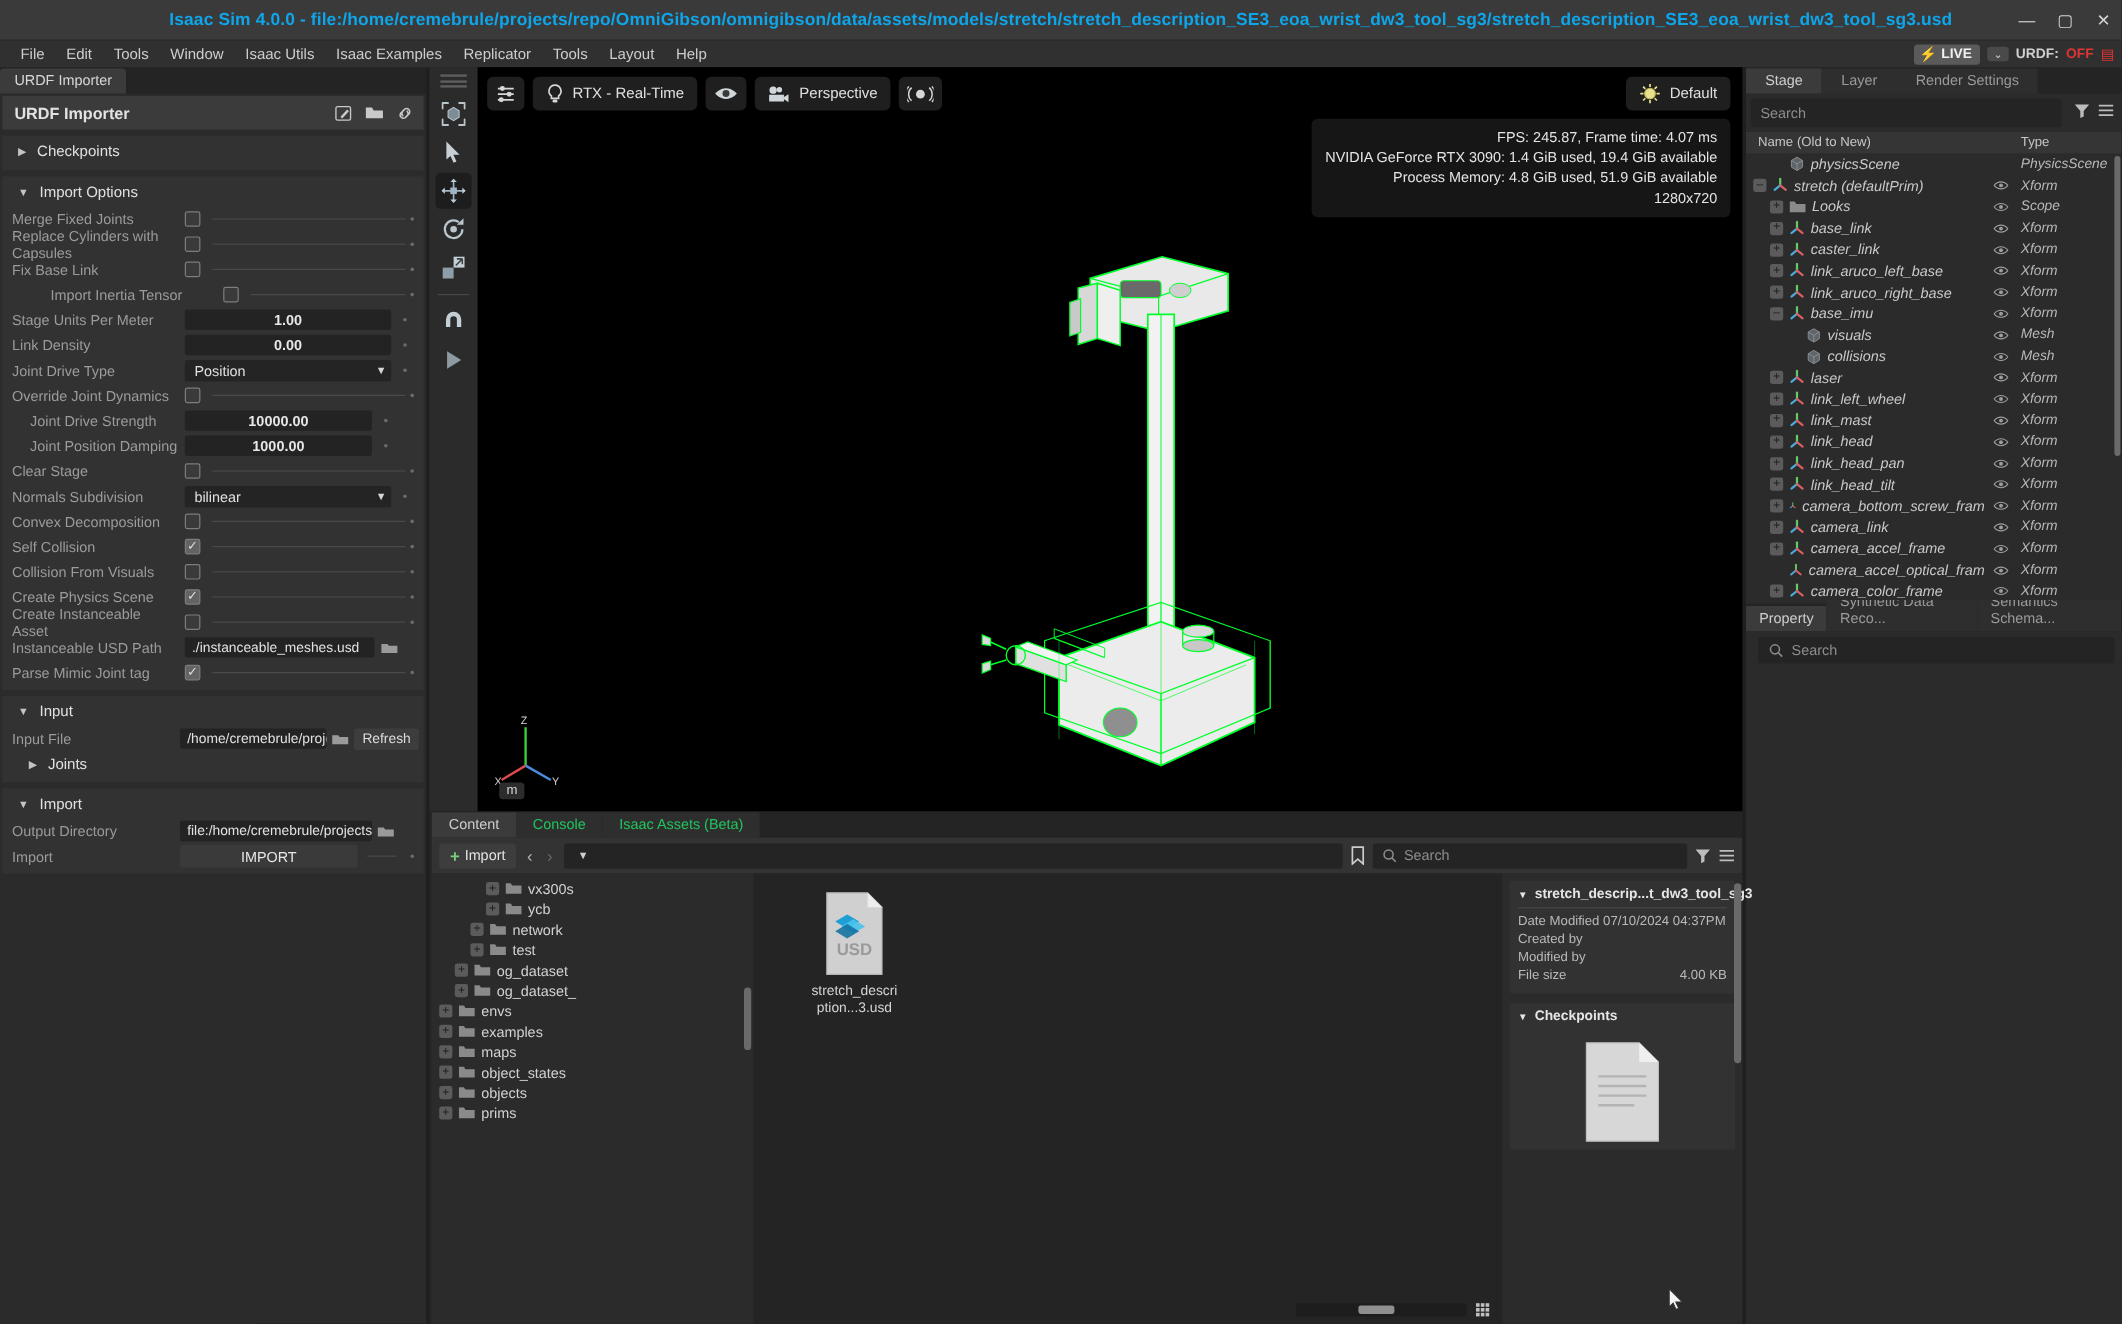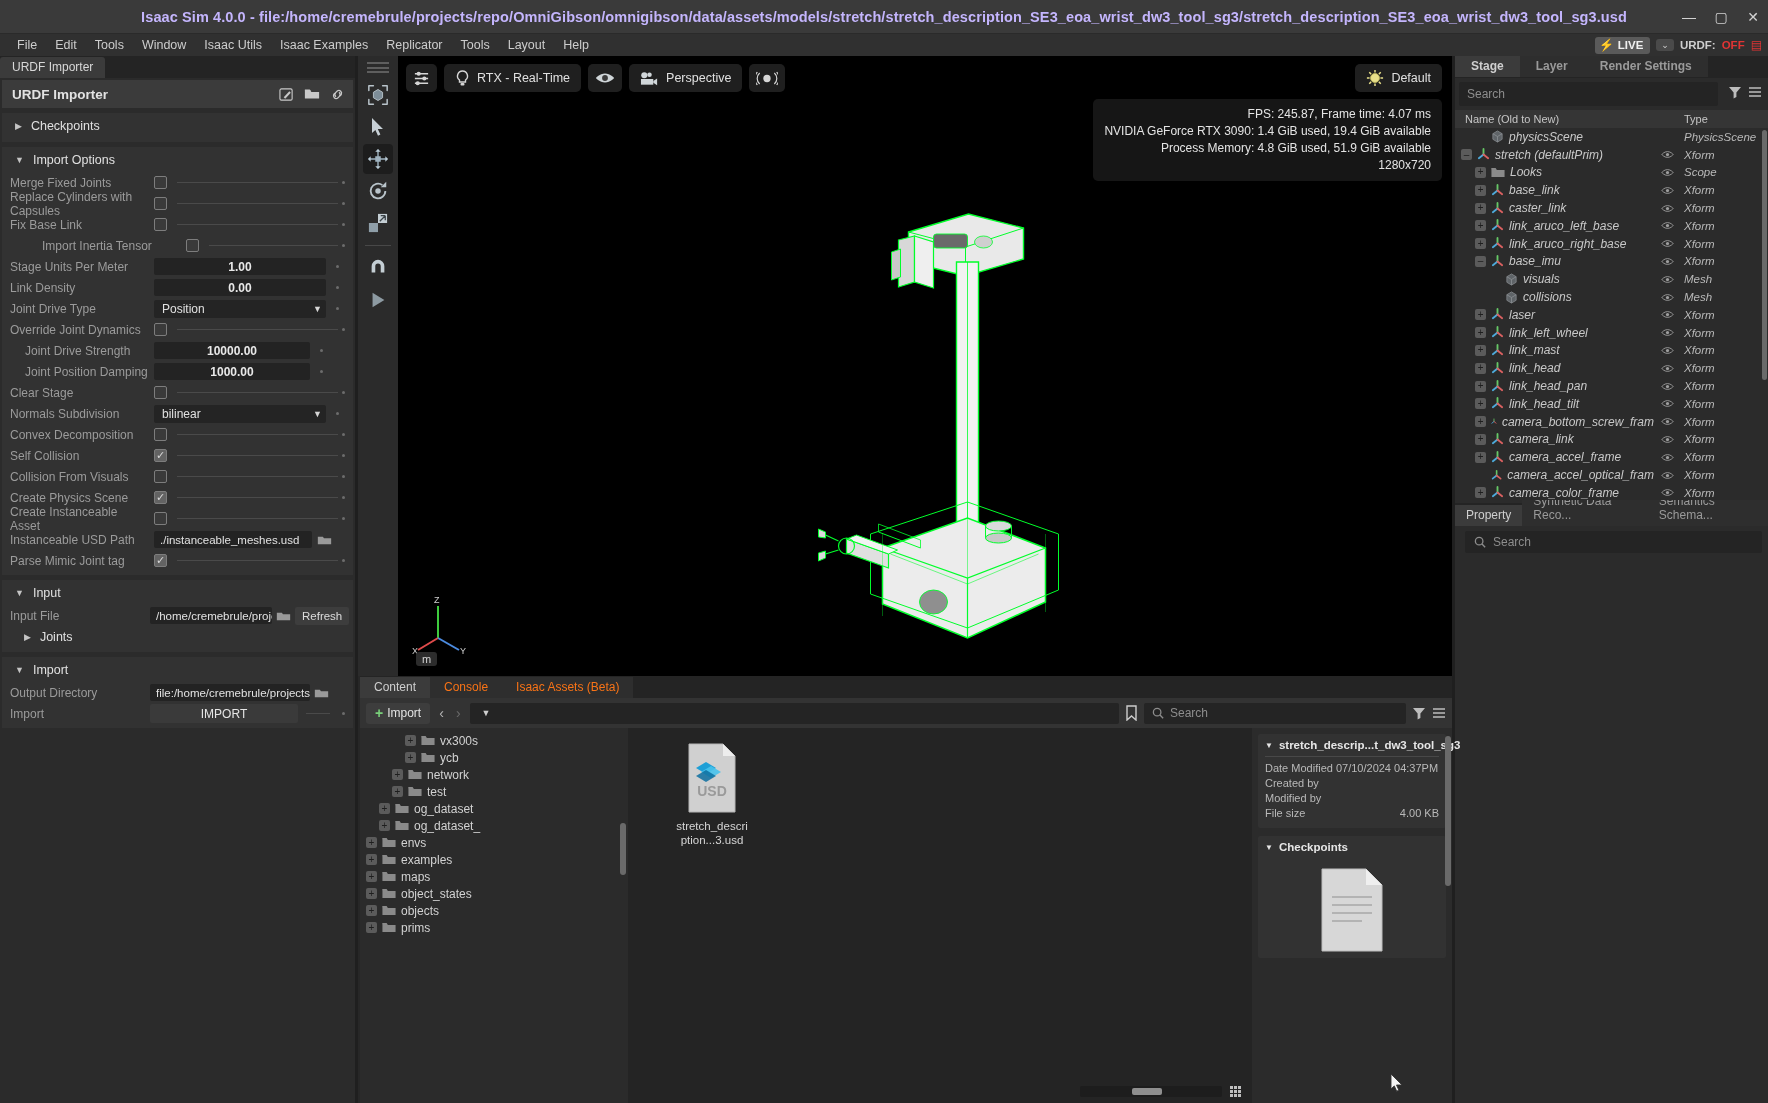--- a/index.html
+++ b/index.html
@@ -13,21 +13,21 @@
   }
   #app { position: relative; width: 1768px; height: 1103px; display: flex; flex-direction: column; }
 
   
   .titlebar {
     height: 34px; background: #3a3a3a; display: flex; align-items: center;
     position: relative; flex: none; border-bottom: 1px solid #2a2a2a;
   }
   .titlebar .title {
     position: absolute; left: 0; right: 0; text-align: center;
-    font-size: 14.5px; font-weight: bold; color: #c4b5fd; letter-spacing: .1px;
+    font-size: 14.5px; font-weight: bold; color: #0ea5e9; letter-spacing: .1px;
     white-space: nowrap; overflow: hidden;
   }
   .winbtns { position: absolute; right: 8px; display: flex; gap: 18px; align-items: center; }
   .winbtn { width: 14px; height: 14px; color: #d2d2d2; font-size: 14px; line-height: 14px; text-align: center; cursor: pointer; }
 
   
   .menubar {
     height: 22px; background: #303030; display: flex; align-items: center;
     padding-left: 8px; gap: 0px; flex: none; position: relative;
   }
@@ -139,21 +139,21 @@
   .axis-gizmo { position: absolute; left: 14px; bottom: 14px; width: 56px; height: 70px; z-index: 5; }
   .unit-badge {
     position: absolute; left: 18px; bottom: 10px; background: #2c2c2c; border-radius: 3px;
     font-size: 11px; color: #d6d6d6; padding: 1px 6px; z-index: 6;
   }
 
   
   .bottompanel { flex: 1; display: flex; flex-direction: column; min-height: 0; background: #272727; padding-left: 2px; }
   .cb-tabrow { height: 22px; display: flex; align-items: flex-end; background: #242424; }
   .cb-tab { font-size: 12px; color: #cfcfcf; padding: 3px 14px 4px 14px; background: #3b3b3b; cursor: pointer; }
-  .cb-tab.inactive { background: #2e2e2e; color: #f97316; }
+  .cb-tab.inactive { background: #2e2e2e; color: #22c55e; }
   .cb-toolbar { height: 30px; background: #333; display: flex; align-items: center; gap: 6px; padding: 0 6px; flex: none; }
   .cb-import {
     background: #3d3d3d; border-radius: 3px; height: 21px; display: flex; align-items: center; gap: 4px;
     padding: 0 9px; font-size: 12px; color: #e3e3e3; cursor: pointer;
   }
   .cb-import .plus { color: #79d07a; font-size: 14px; font-weight: bold; }
   .navarrow { font-size: 14px; color: #b6b6b6; cursor: pointer; padding: 0 3px; }
   .navarrow.dim { color: #6a6a6a; }
   .pathbar {
     flex: 1; background: #242424; height: 21px; border-radius: 2px; display: flex; align-items: center;
@@ -183,21 +183,21 @@
   .cb-detail { width: 200px; flex: none; background: #2b2b2b; padding: 6px 6px 0 6px; position: relative; }
   .det-card { background: #323232; border-radius: 2px; padding: 5px 7px 7px 7px; }
   .det-title { display: flex; align-items: center; gap: 6px; font-size: 11.5px; color: #e6e6e6; font-weight: bold; }
   .det-sep { height: 1px; background: #484848; margin: 5px 0 4px 0; }
   .det-line { display: flex; justify-content: space-between; font-size: 11px; color: #b9b9b9; line-height: 15px; }
   .det-card2 { background: #323232; border-radius: 2px; margin-top: 8px; padding: 5px 7px; flex: 1; }
   .det-scroll { position: absolute; right: 1px; top: 8px; width: 6px; height: 150px; background: #6a6a6a; border-radius: 3px; cursor: pointer; }
 
   
   .rightpanel { width: 313px; flex: none; display: flex; flex-direction: column; background: #2b2b2b; min-height: 0; }
-  .rp-tabrow { height: 22px; display: flex; align-items: flex-start; background: #242424; font-weight: bold; }
+  .rp-tabrow { height: 22px; display: flex; align-items: flex-end; background: #242424; }
   .rp-tab { font-size: 12px; color: #cfcfcf; padding: 3px 16px 4px 16px; background: #3b3b3b; cursor: pointer; }
   .rp-tab.inactive { background: #2e2e2e; color: #9a9a9a; }
   .rp-search {
     height: 24px; background: #242424; margin: 4px 4px 0 4px; border-radius: 2px; display: flex;
     align-items: center; padding: 0 8px; font-size: 12px; color: #8d8d8d; cursor: text;
   }
   .rp-searchrow { display: flex; align-items: center; gap: 6px; padding-right: 6px; }
   .rp-icn { color: #bdbdbd; cursor: pointer; display: flex; align-items: center; }
   .colhead { display: flex; height: 18px; align-items: center; background: #353535; margin-top: 4px; font-size: 11px; color: #c6c6c6; }
   .colhead .c1 { flex: 1; padding-left: 10px; }

